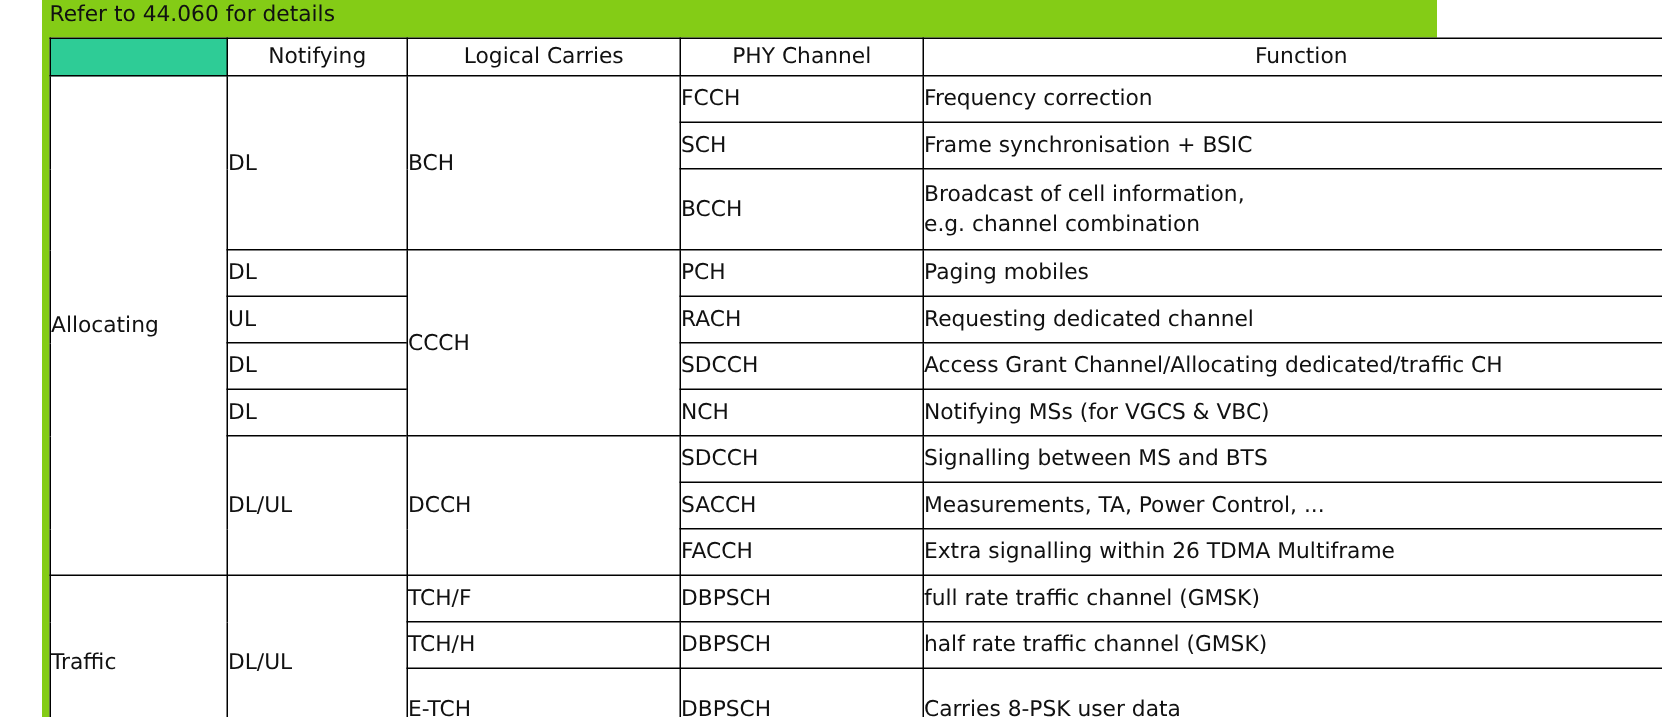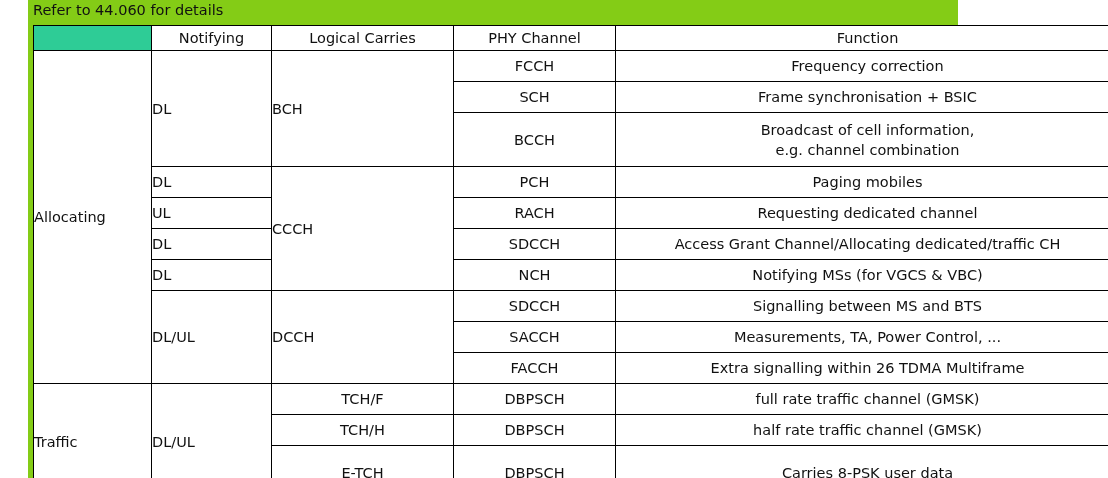--- a/index.html
+++ b/index.html
@@ -64,21 +64,21 @@
     text-align: center;
     font-size: 15px;
     padding: 1px 0 2px 0;
   }
   thead td.blank { background: #2ecc96; }
 
   td.ctr {
     text-align: left;
   }
   td.lft {
-    text-align: center;
+    text-align: left;
     padding-left: 7px;
   }
   td.h-1 { height: 30px; }
   td.h-2 { height: 53px; }
 
   .fn2 {
     line-height: 20px;
     white-space: pre-line;
   }
 </style>

